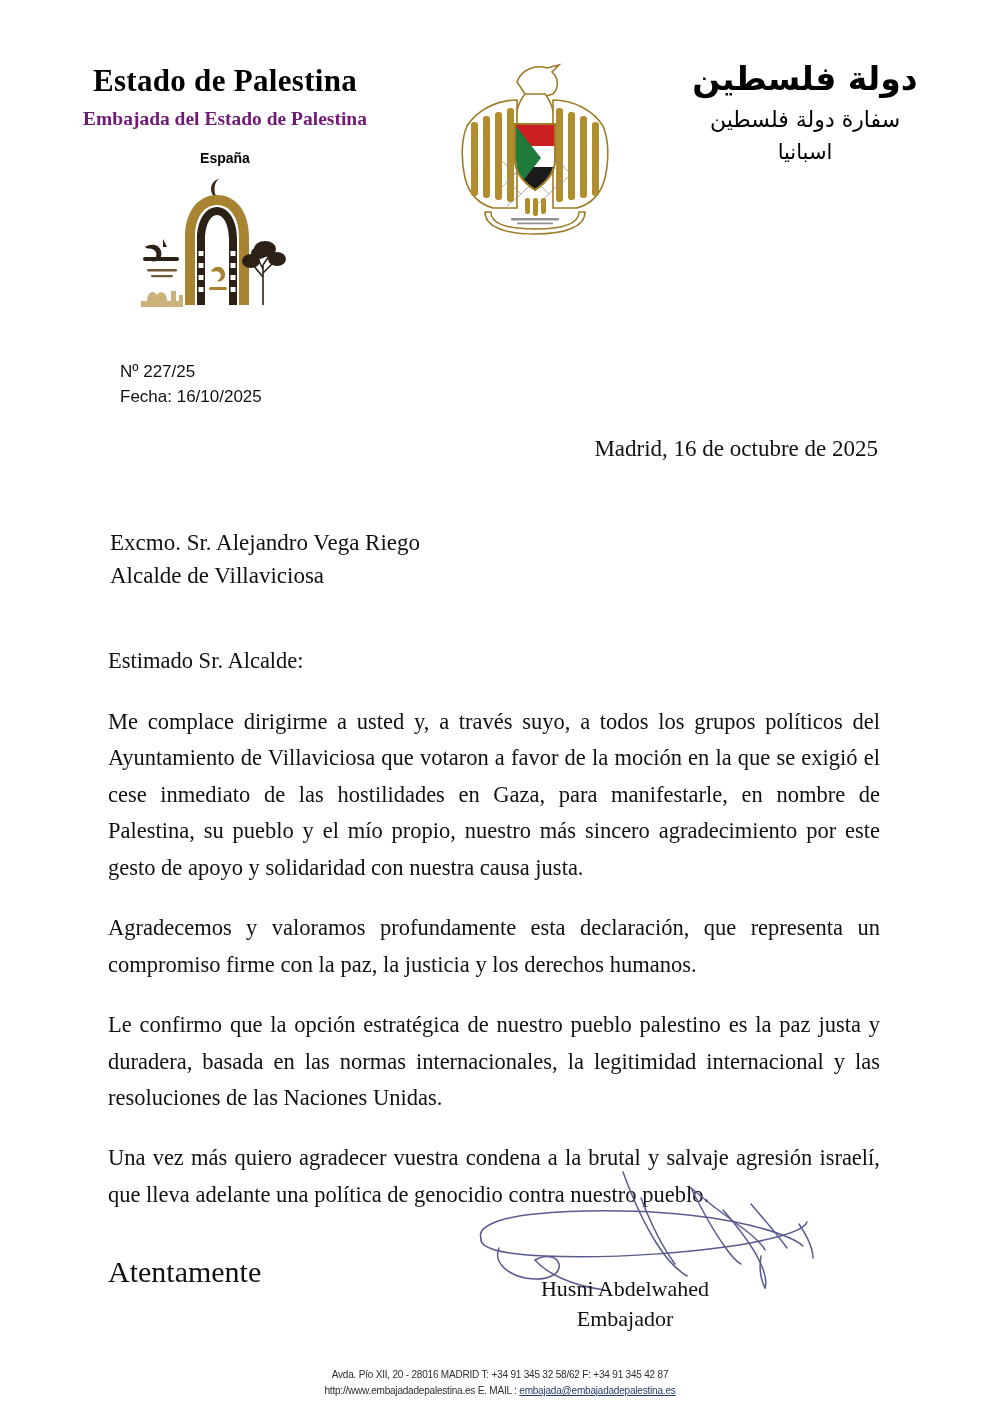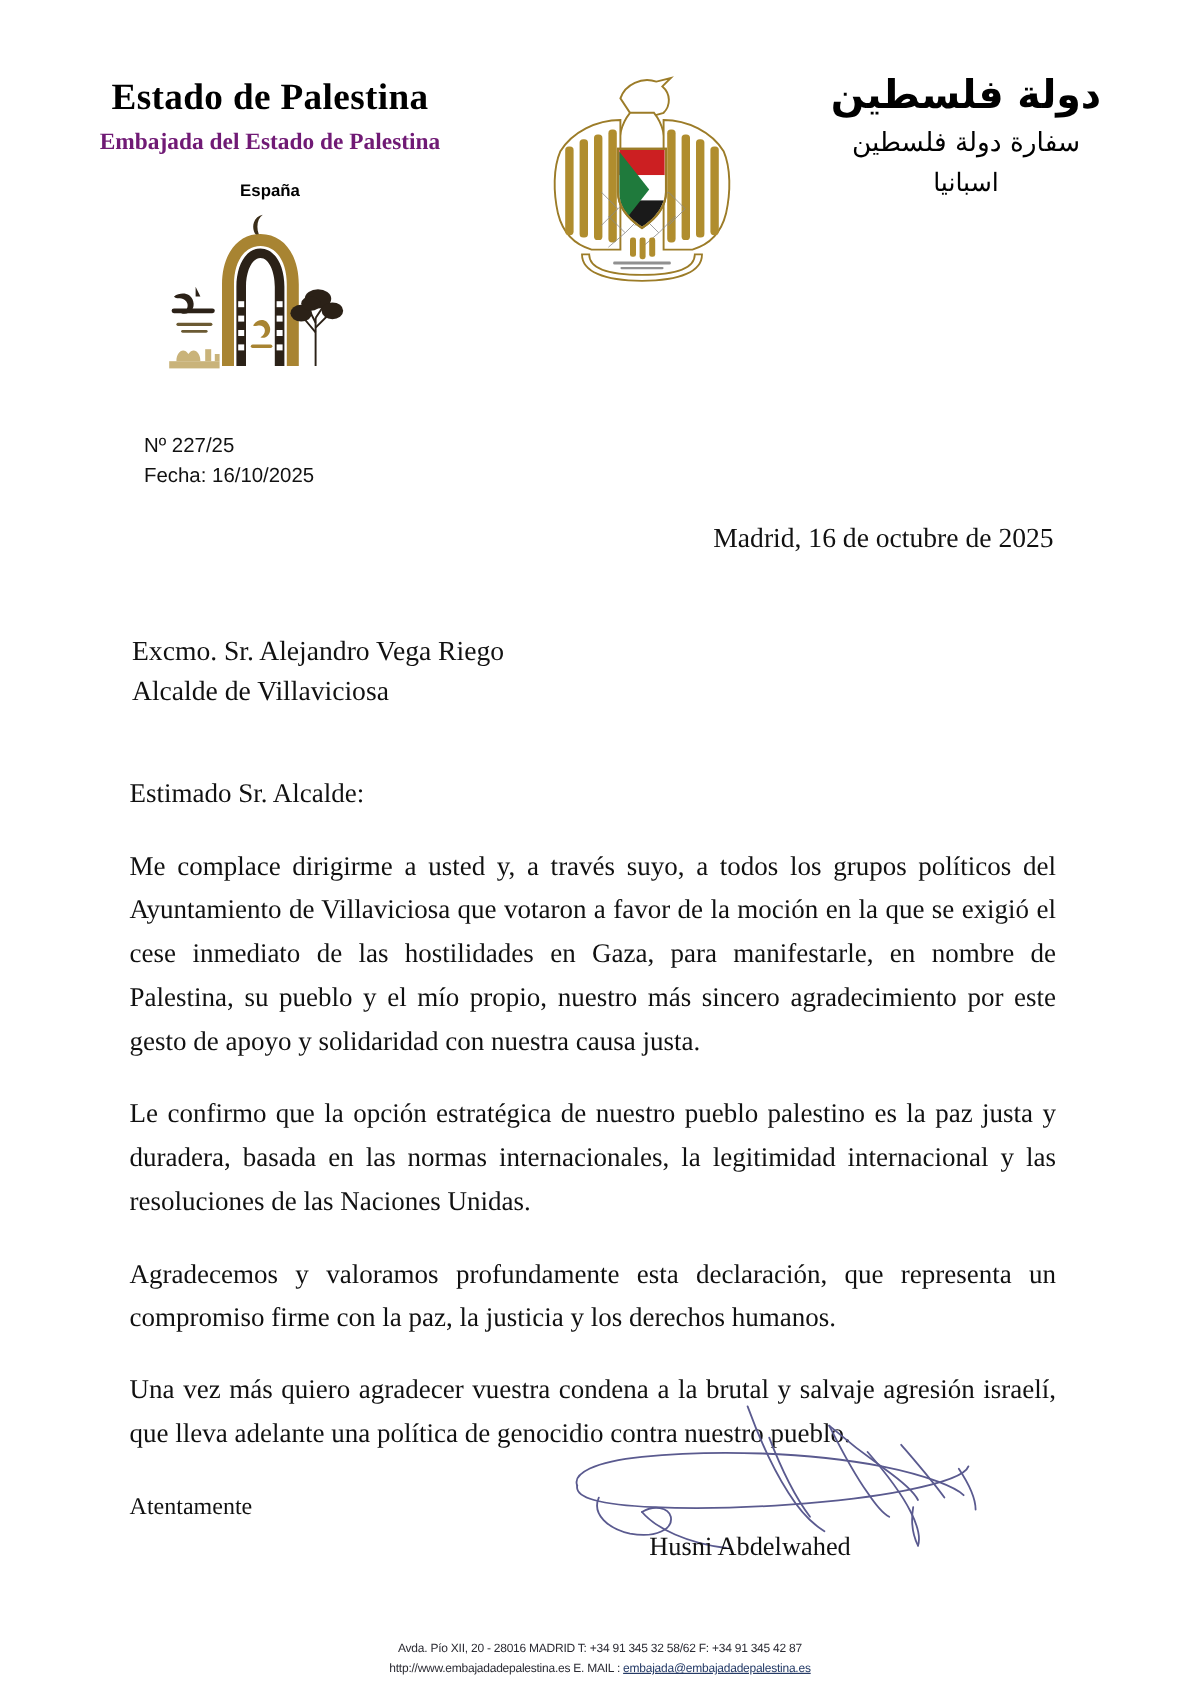--- a/index.html
+++ b/index.html
@@ -153,23 +153,23 @@
     font-family: "Liberation Serif", serif;
     font-size: 22.5px;
     color: #111111;
     text-align: justify;
     line-height: 1.62;
     margin: 0 0 24px 0;
   }
   .para:last-child { margin-bottom: 0; }
   .closing {
     font-family: "Liberation Serif", serif;
-    font-size: 20px;
-    color: #111111;
-    margin-top: 32px;
+    font-size: 30px;
+    color: #111111;
+    margin-top: 42px;
   }
 
   
   .signature-block {
     position: absolute;
     left: 455px;
     top: 1170px;
     width: 400px;
     height: 175px;
   }
@@ -349,22 +349,22 @@
   <div class="cityline">Madrid, 16 de octubre de 2025</div>
 
   <div class="addressee">
     <div>Excmo. Sr. Alejandro Vega Riego</div>
     <div>Alcalde de Villaviciosa</div>
   </div>
 
   <div class="body-area">
     <div class="salutation">Estimado Sr. Alcalde:</div>
     <p class="para">Me complace dirigirme a usted y, a través suyo, a todos los grupos políticos del Ayuntamiento de Villaviciosa que votaron a favor de la moción en la que se exigió el cese inmediato de las hostilidades en Gaza, para manifestarle, en nombre de Palestina, su pueblo y el mío propio, nuestro más sincero agradecimiento por este gesto de apoyo y solidaridad con nuestra causa justa.</p>
+    <p class="para">Agradecemos y valoramos profundamente esta declaración, que representa un compromiso firme con la paz, la justicia y los derechos humanos.</p>
     <p class="para">Le confirmo que la opción estratégica de nuestro pueblo palestino es la paz justa y duradera, basada en las normas internacionales, la legitimidad internacional y las resoluciones de las Naciones Unidas.</p>
-    <p class="para">Agradecemos y valoramos profundamente esta declaración, que representa un compromiso firme con la paz, la justicia y los derechos humanos.</p>
     <p class="para">Una vez más quiero agradecer vuestra condena a la brutal y salvaje agresión israelí, que lleva adelante una política de genocidio contra nuestro pueblo.</p>
     <div class="closing">Atentamente</div>
   </div>
 
   <div class="signature-block">
     <svg class="sig-ink" viewBox="0 0 400 135">
       <g fill="none" stroke="#5a5a8f" stroke-width="1.5" stroke-linecap="round">
         <path d="M26 68 C22 58 40 48 80 44 C140 38 220 40 280 52 C320 60 342 70 348 76"></path>
         <path d="M26 68 C24 78 44 84 90 86 C160 89 250 82 300 72 C335 65 350 58 352 52"></path>
         <path d="M44 78 C38 92 52 104 70 108 C92 112 106 104 104 94 C102 86 90 84 80 90"></path>
@@ -374,20 +374,21 @@
         <path d="M236 18 C246 38 258 60 268 74 C276 86 282 92 286 94"></path>
         <path d="M236 18 C250 30 268 44 282 54 C296 64 306 72 310 80"></path>
         <path d="M268 40 C282 56 296 74 304 90 C310 102 312 112 310 118"></path>
         <path d="M296 34 C308 48 322 64 332 78"></path>
         <path d="M310 118 C306 110 304 98 306 86"></path>
         <path d="M344 54 C352 66 358 78 358 88"></path>
       </g>
     </svg>
     <div class="sig-names">
       <div>Husni Abdelwahed</div>
+      <div>Embajador</div>
     </div>
   </div>
 
   <div class="footer">
     <div class="footer-line1">Avda. Pío XII, 20 - 28016 MADRID T: +34 91 345 32 58/62 F: +34 91 345 42 87</div>
     <div class="footer-line2"><span>http://www.embajadadepalestina.es E. MAIL : </span><span class="mail-link">embajada@embajadadepalestina.es</span></div>
   </div>
 
 </div>
 

